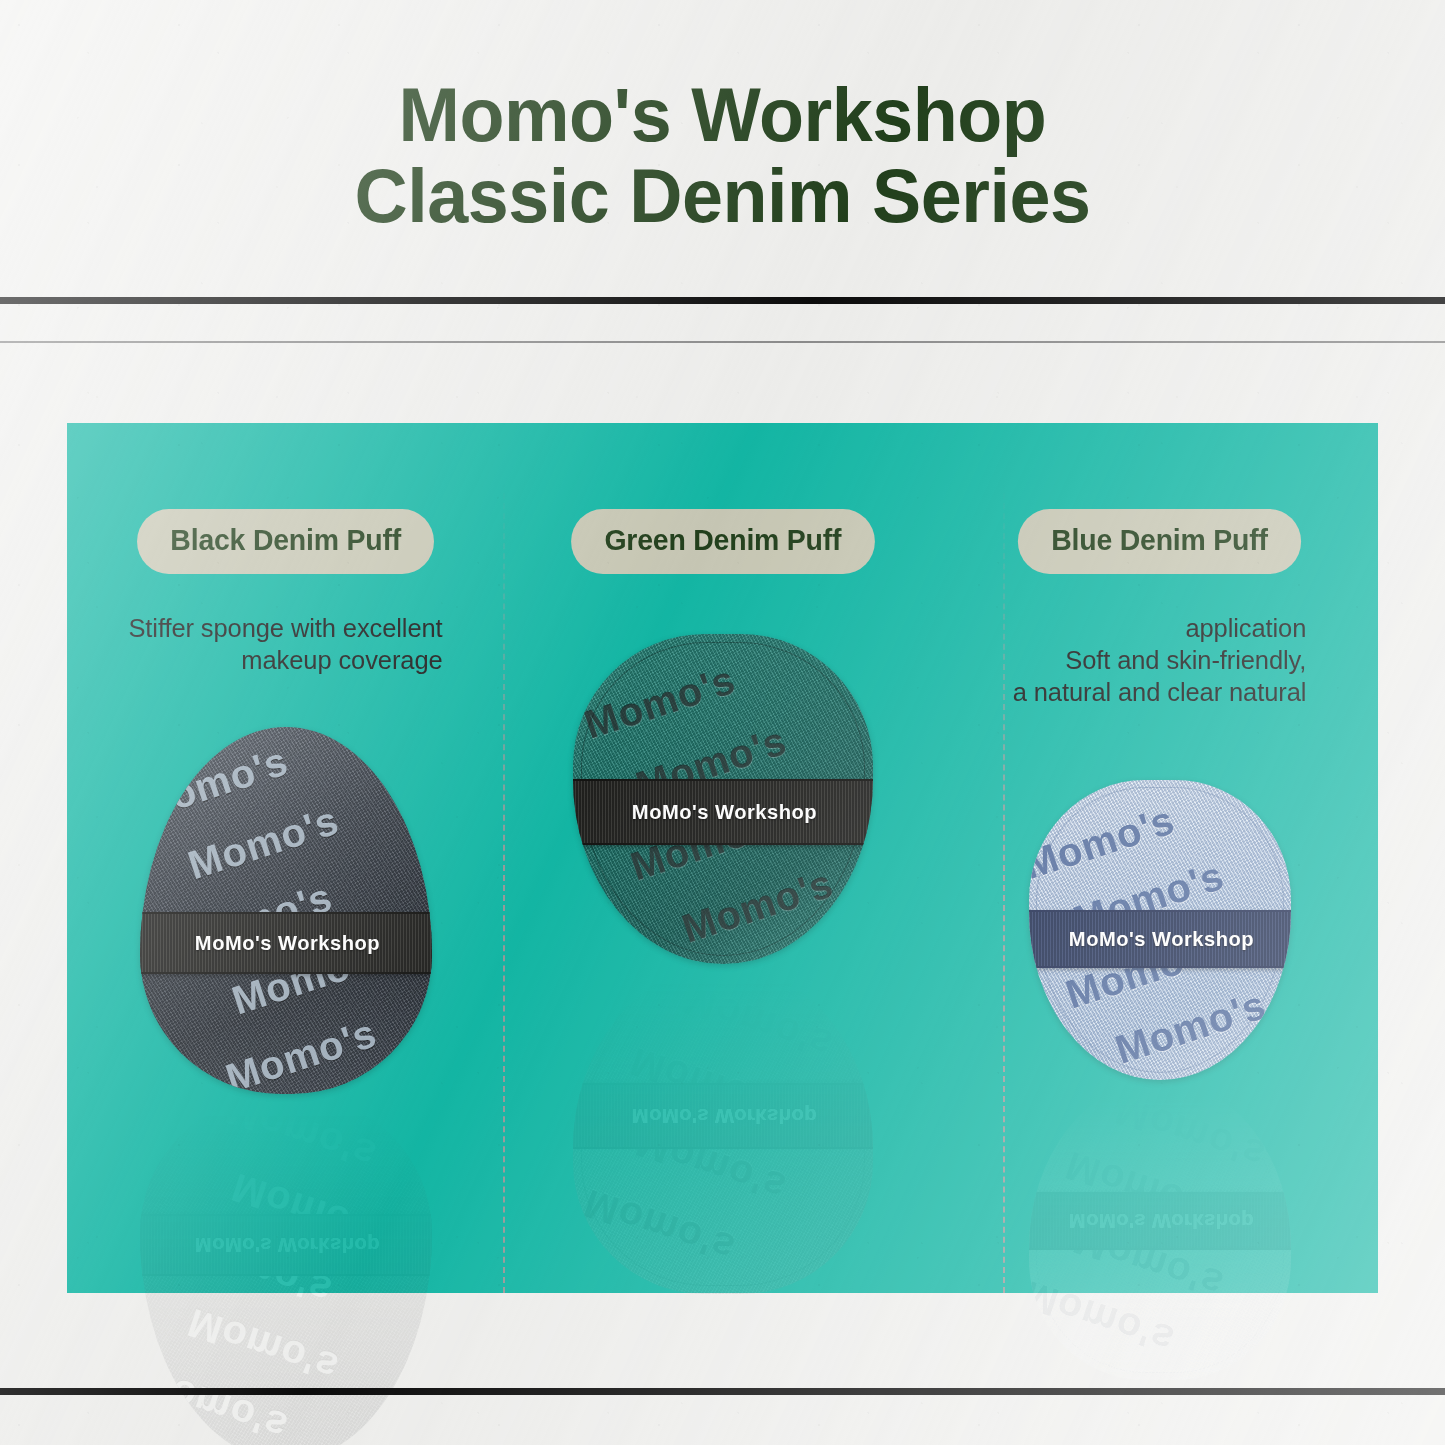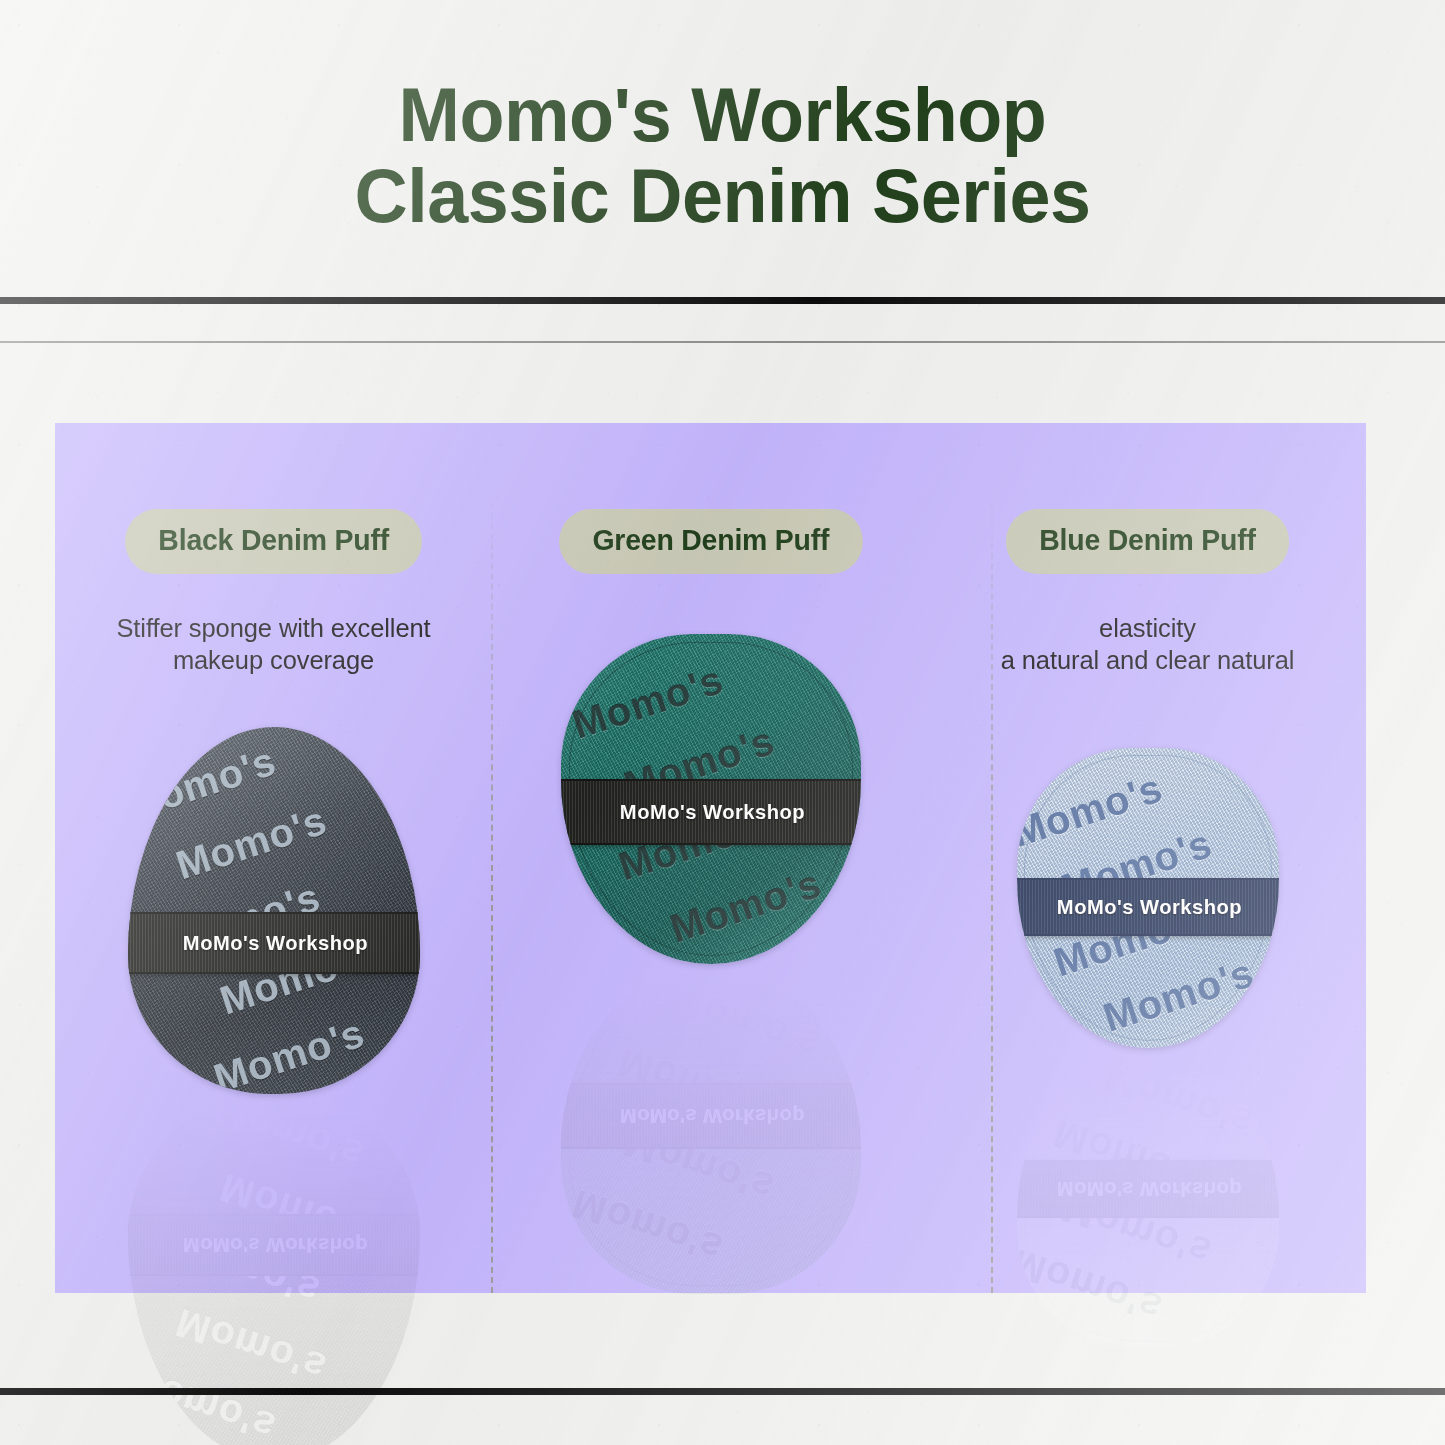--- a/index.html
+++ b/index.html
@@ -71,25 +71,25 @@
     left: 0;
     width: 1445px;
     height: 2px;
     background: #8d8d8d;
     z-index: 4;
   }
 
   
   .card {
     position: absolute;
-    left: 55px;
+    left: 67px;
     top: 423px;
     width: 1311px;
     height: 870px;
-    background: #c4b5fd;
+    background: #14b8a6;
     z-index: 3;
   }
 
   .columns {
     position: absolute;
     inset: 0;
     display: flex;
   }
   .column {
     position: relative;
@@ -121,21 +121,21 @@
     letter-spacing: -0.2px;
     border-radius: 40px;
     padding: 15px 34px 17px 34px;
     white-space: nowrap;
     transform: scaleX(0.98);
   }
 
   
   .desc {
     margin-top: 38px;
-    text-align: center;
+    text-align: right;
     color: #1b1b1b;
     font-size: 25.5px;
     line-height: 1.26;
     font-weight: 400;
     letter-spacing: -0.1px;
     max-width: 92%;
   }
   .desc .ln { display: block; }
 
   
@@ -378,21 +378,22 @@
             </div>
           </div>
         </div>
       </div>
     </div>
 
     <div class="column">
       <div class="pill">Blue Denim Puff</div>
 
       <div class="desc">
-        <span class="ln">elasticity</span>
+        <span class="ln">application</span>
+        <span class="ln">Soft and skin-friendly,</span>
         <span class="ln">a natural and clear natural</span>
       </div>
 
       <div class="stage">
         <div class="puff-wrap" style="top:72px;">
           <div class="puff blue">
             <div class="weave"></div>
             <div class="brandtile">
               <div class="row">Momo's</div>
               <div class="row odd">Momo's</div>

